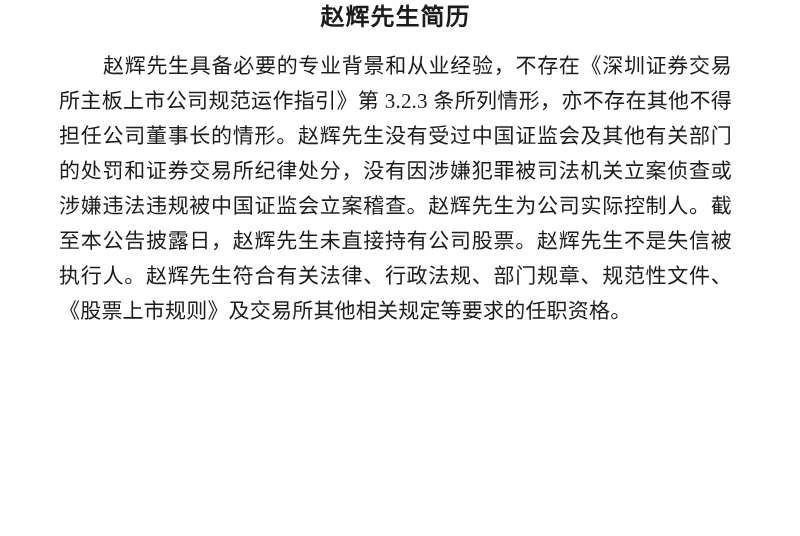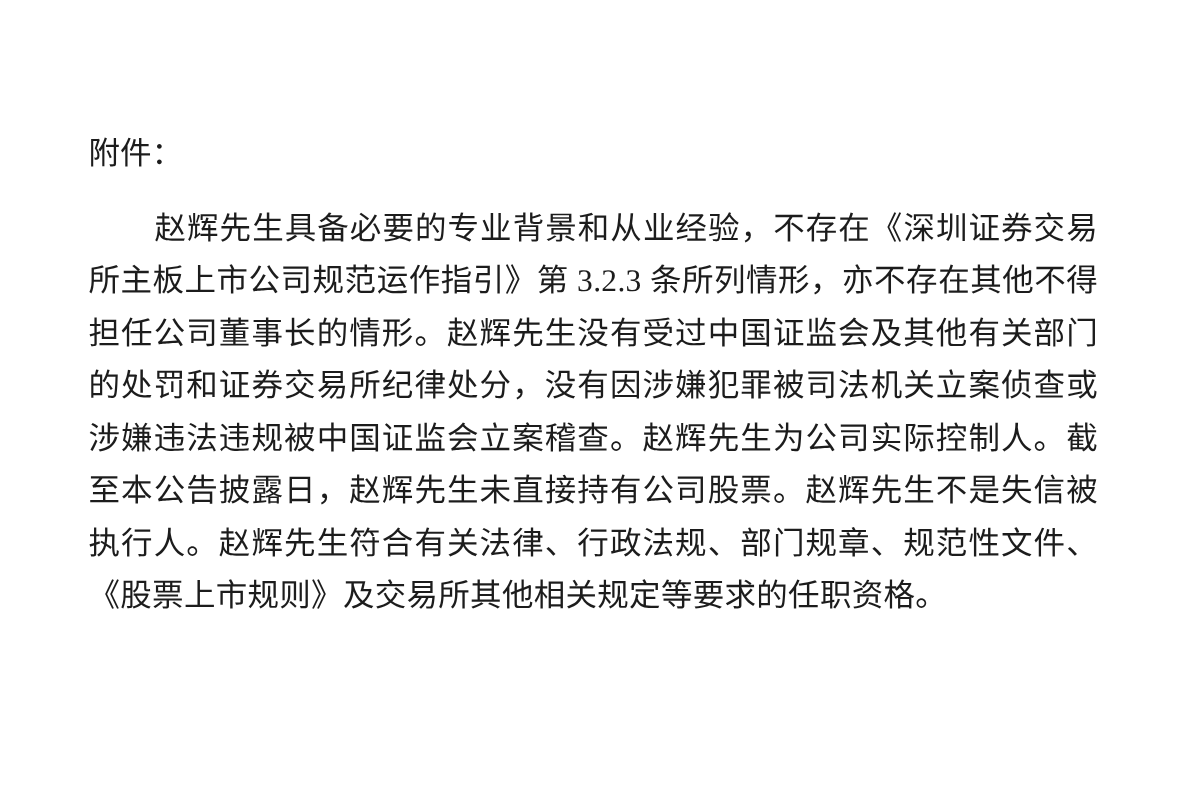--- a/index.html
+++ b/index.html
@@ -41,18 +41,18 @@
     letter-spacing: 0.2px;
   }
   .body-para + .body-para {
     margin-top: 2px;
   }
 </style>
 </head>
 <body>
 
 <div class="page" style="color: rgb(28, 28, 28); background: rgb(255, 255, 255);">
-  <div class="attachment-label">附件：</div>
 
+  <h1 class="doc-title">赵辉先生简历</h1>
 
 
   <p class="body-para">赵辉先生具备必要的专业背景和从业经验，不存在《深圳证券交易所主板上市公司规范运作指引》第 3.2.3 条所列情形，亦不存在其他不得担任公司董事长的情形。赵辉先生没有受过中国证监会及其他有关部门的处罚和证券交易所纪律处分，没有因涉嫌犯罪被司法机关立案侦查或涉嫌违法违规被中国证监会立案稽查。赵辉先生为公司实际控制人。截至本公告披露日，赵辉先生未直接持有公司股票。赵辉先生不是失信被执行人。赵辉先生符合有关法律、行政法规、部门规章、规范性文件、《股票上市规则》及交易所其他相关规定等要求的任职资格。</p>
 </div>
 
 </body></html>

